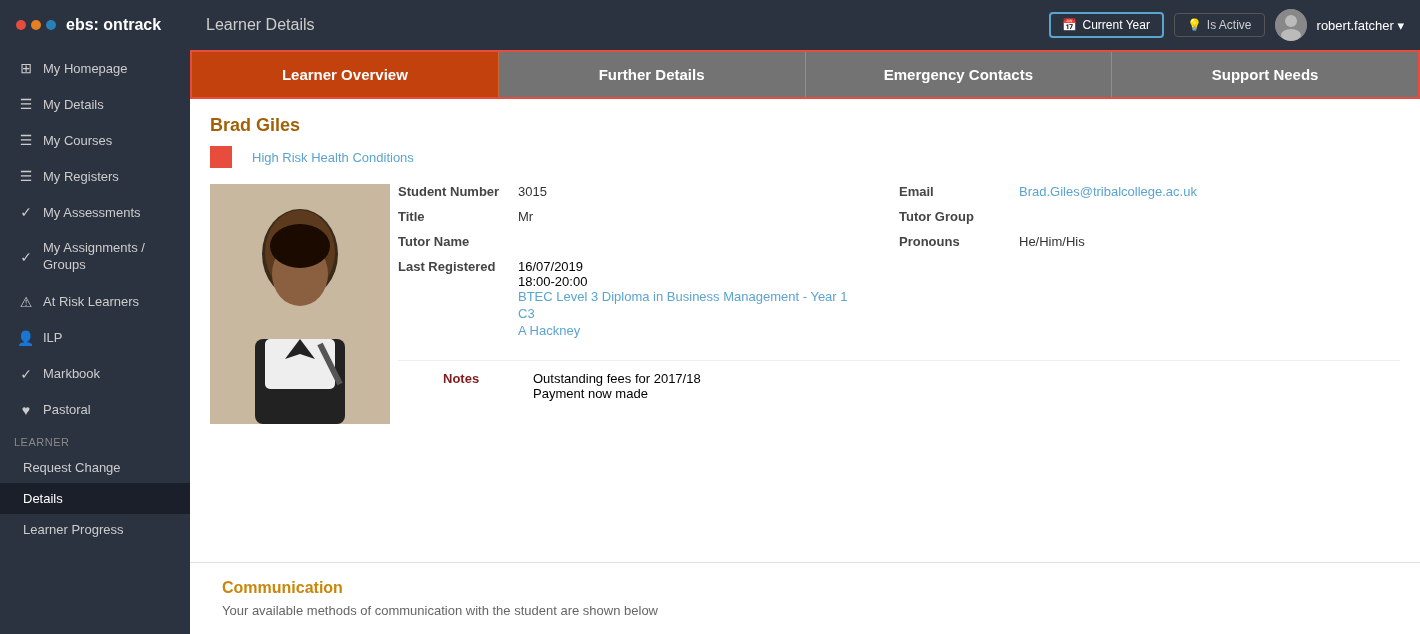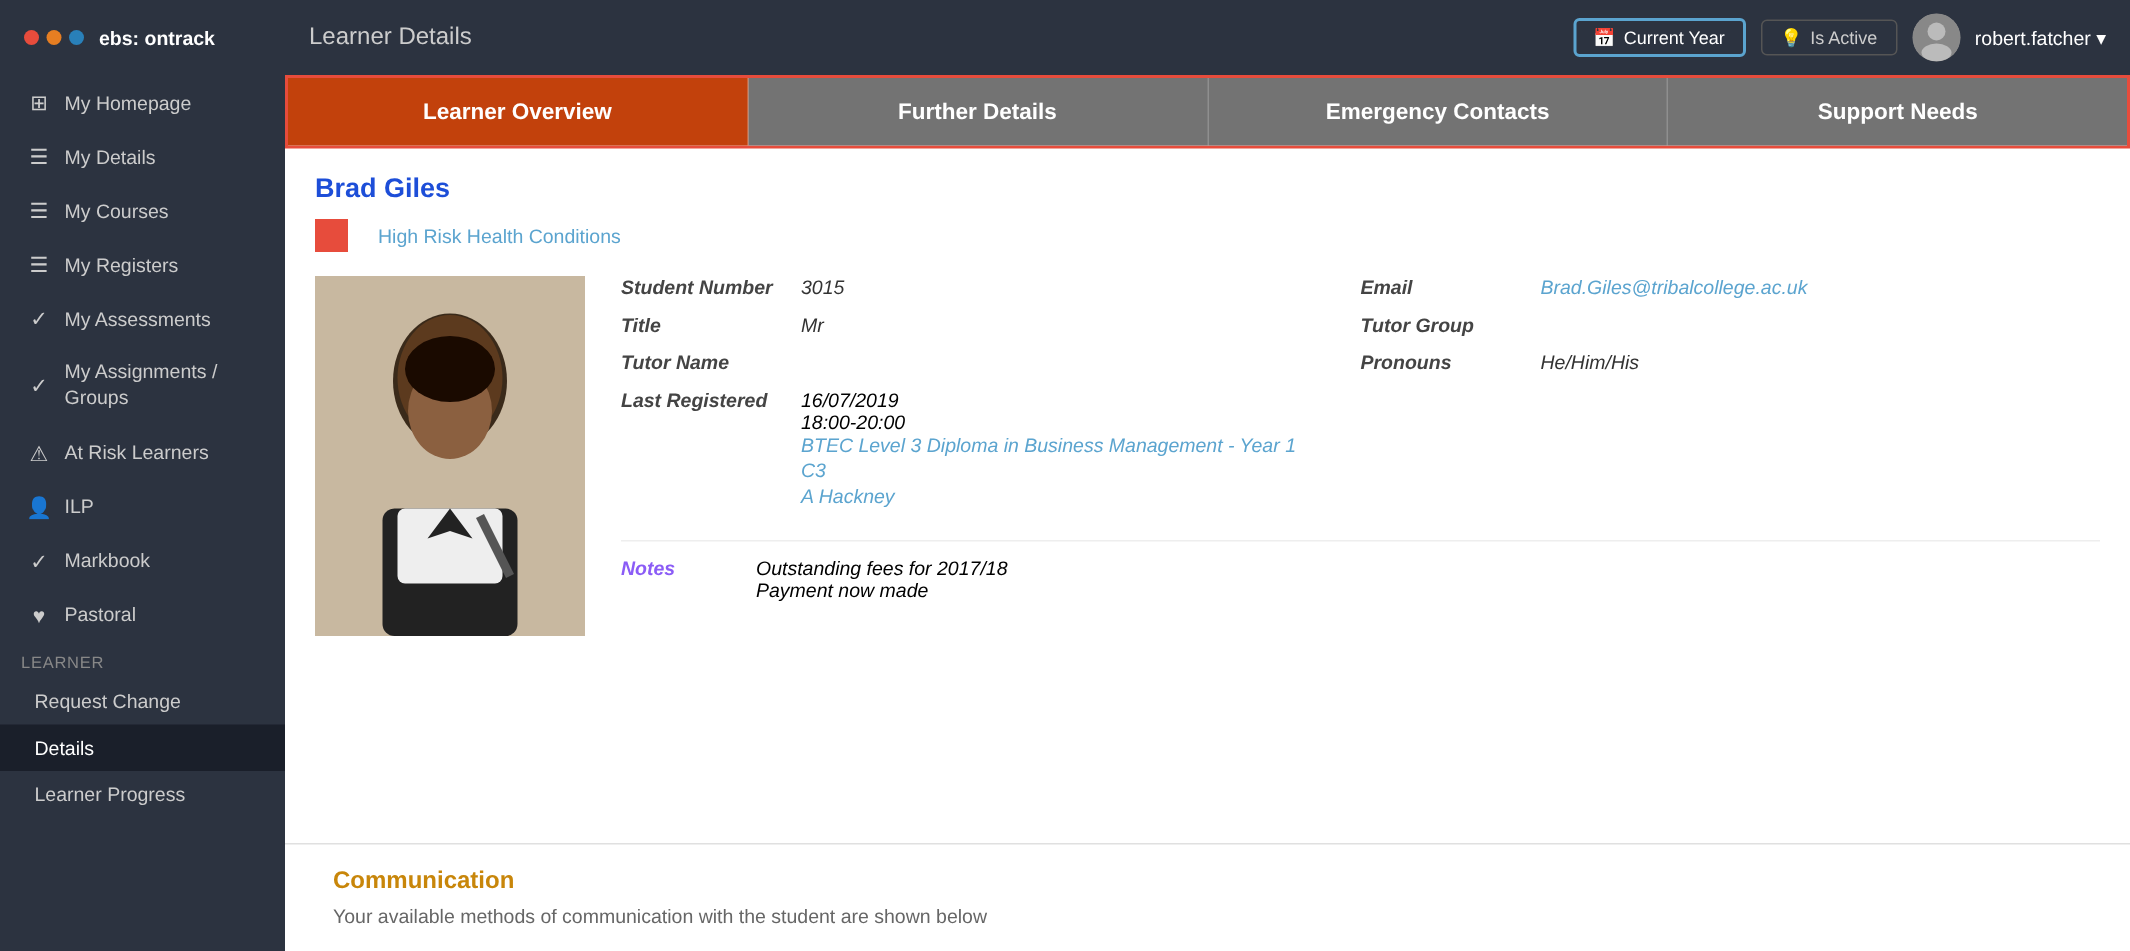--- a/index.html
+++ b/index.html
@@ -29,21 +29,21 @@
     .dot {
       width: 10px;
       height: 10px;
       border-radius: 50%;
     }
     .dot-1 { background: #e74c3c; }
     .dot-2 { background: #e67e22; }
     .dot-3 { background: #2980b9; }
     .logo-text {
       color: white;
-      font-size: 13px;
+      font-size: 16px;
       font-weight: bold;
     }
     .page-title {
       color: #ccc;
       font-size: 16px;
       flex: 1;
     }
     .header-right {
       display: flex;
       align-items: center;
@@ -165,21 +165,21 @@
     .tab:last-child { border-right: none; }
     .tab.active { background: #c2410c; }
 
     
     .learner-content {
       padding: 16px 20px;
       flex: 1;
     }
     .learner-name {
       font-size: 18px;
-      color: #1d4ed8;
+      color: #a16207;
       margin-bottom: 10px;
       font-weight: bold;
     }
     .health-badge {
       display: flex;
       align-items: center;
       gap: 20px;
       margin-bottom: 16px;
       text-align: center;
     }
@@ -189,23 +189,22 @@
       background: #e74c3c;
       display: inline-block;
     }
     .health-text {
       color: #5ba4cf;
       font-size: 13px;
     }
 
     .learner-main {
       display: flex;
-      gap: 24px;
+      gap: 8px;
       margin-bottom: 20px;
-      font-style: italic;
     }
     .learner-photo {
       width: 180px;
       flex-shrink: 0;
       background: #ddd;
       display: flex;
       align-items: flex-end;
       justify-content: center;
       overflow: hidden;
       min-height: 220px;
@@ -248,24 +247,25 @@
 
     .notes-section {
       display: flex;
       gap: 10px;
       margin-top: 10px;
       padding-top: 10px;
       border-top: 1px solid #eee;
     }
     .notes-label {
       font-weight: bold;
-      color: #8b5cf6;
+      color: #7f1d1d;
       width: 80px;
       flex-shrink: 0;
       font-size: 13px;
+      margin-left: 45px;
     }
 
     .section-divider {
       border: none;
       border-top: 1px solid #e0e0e0;
       margin: 0 0 16px;
     }
 
     .communication-section {
       padding: 0 20px 16px;

